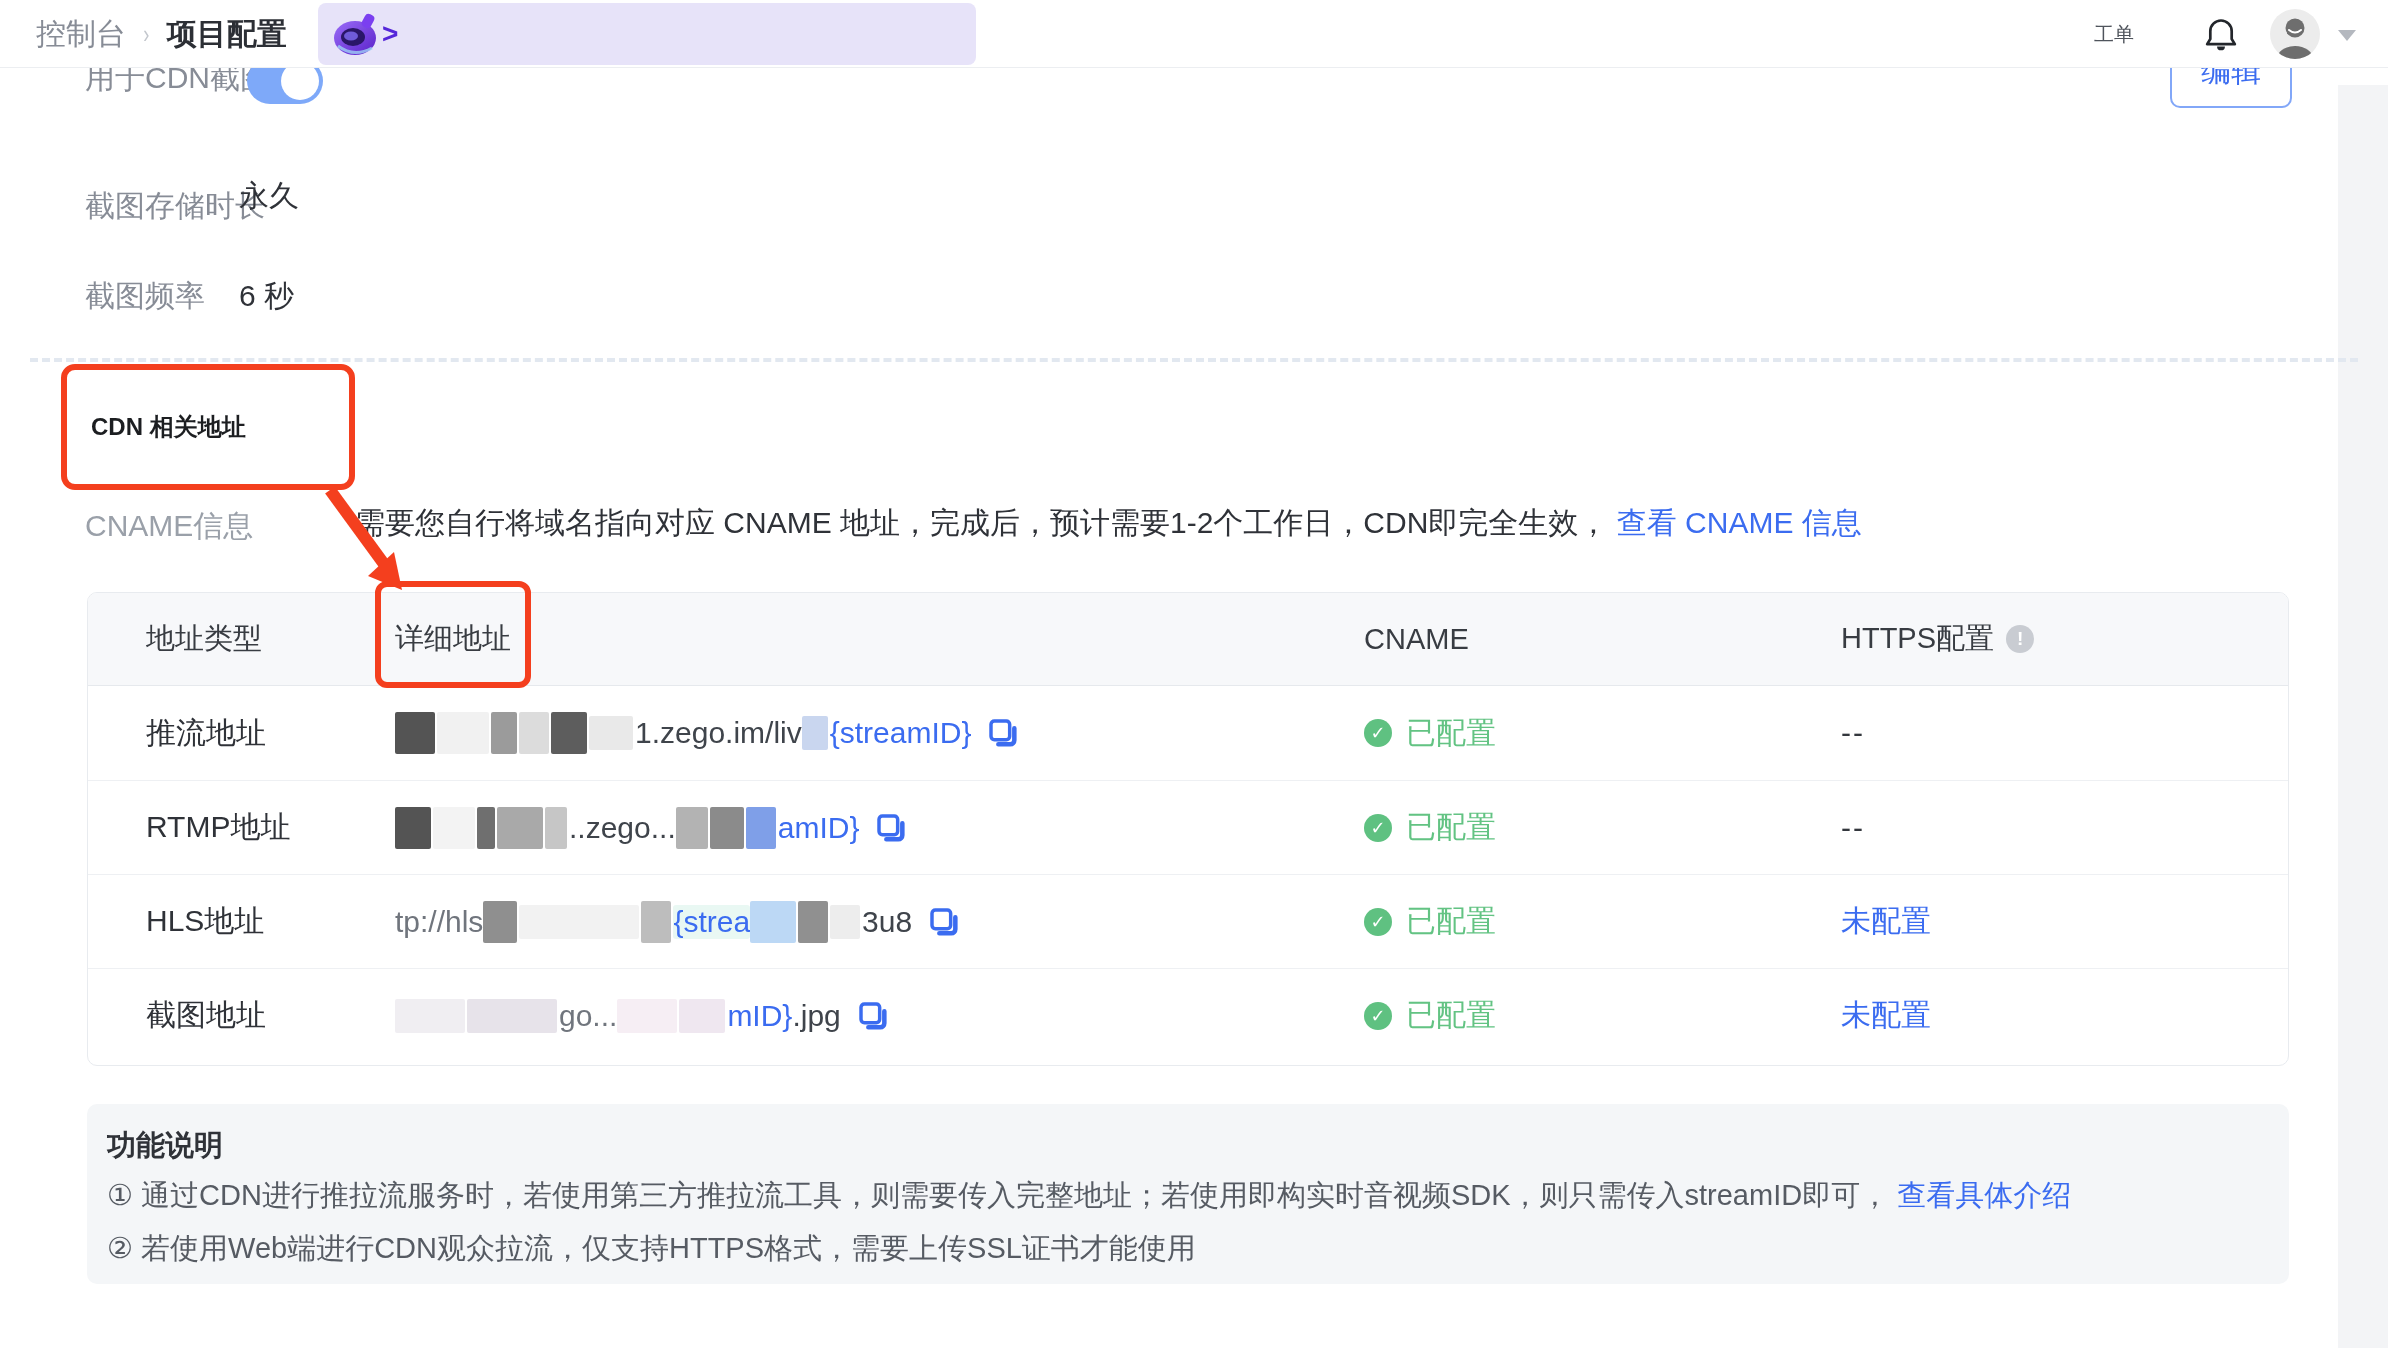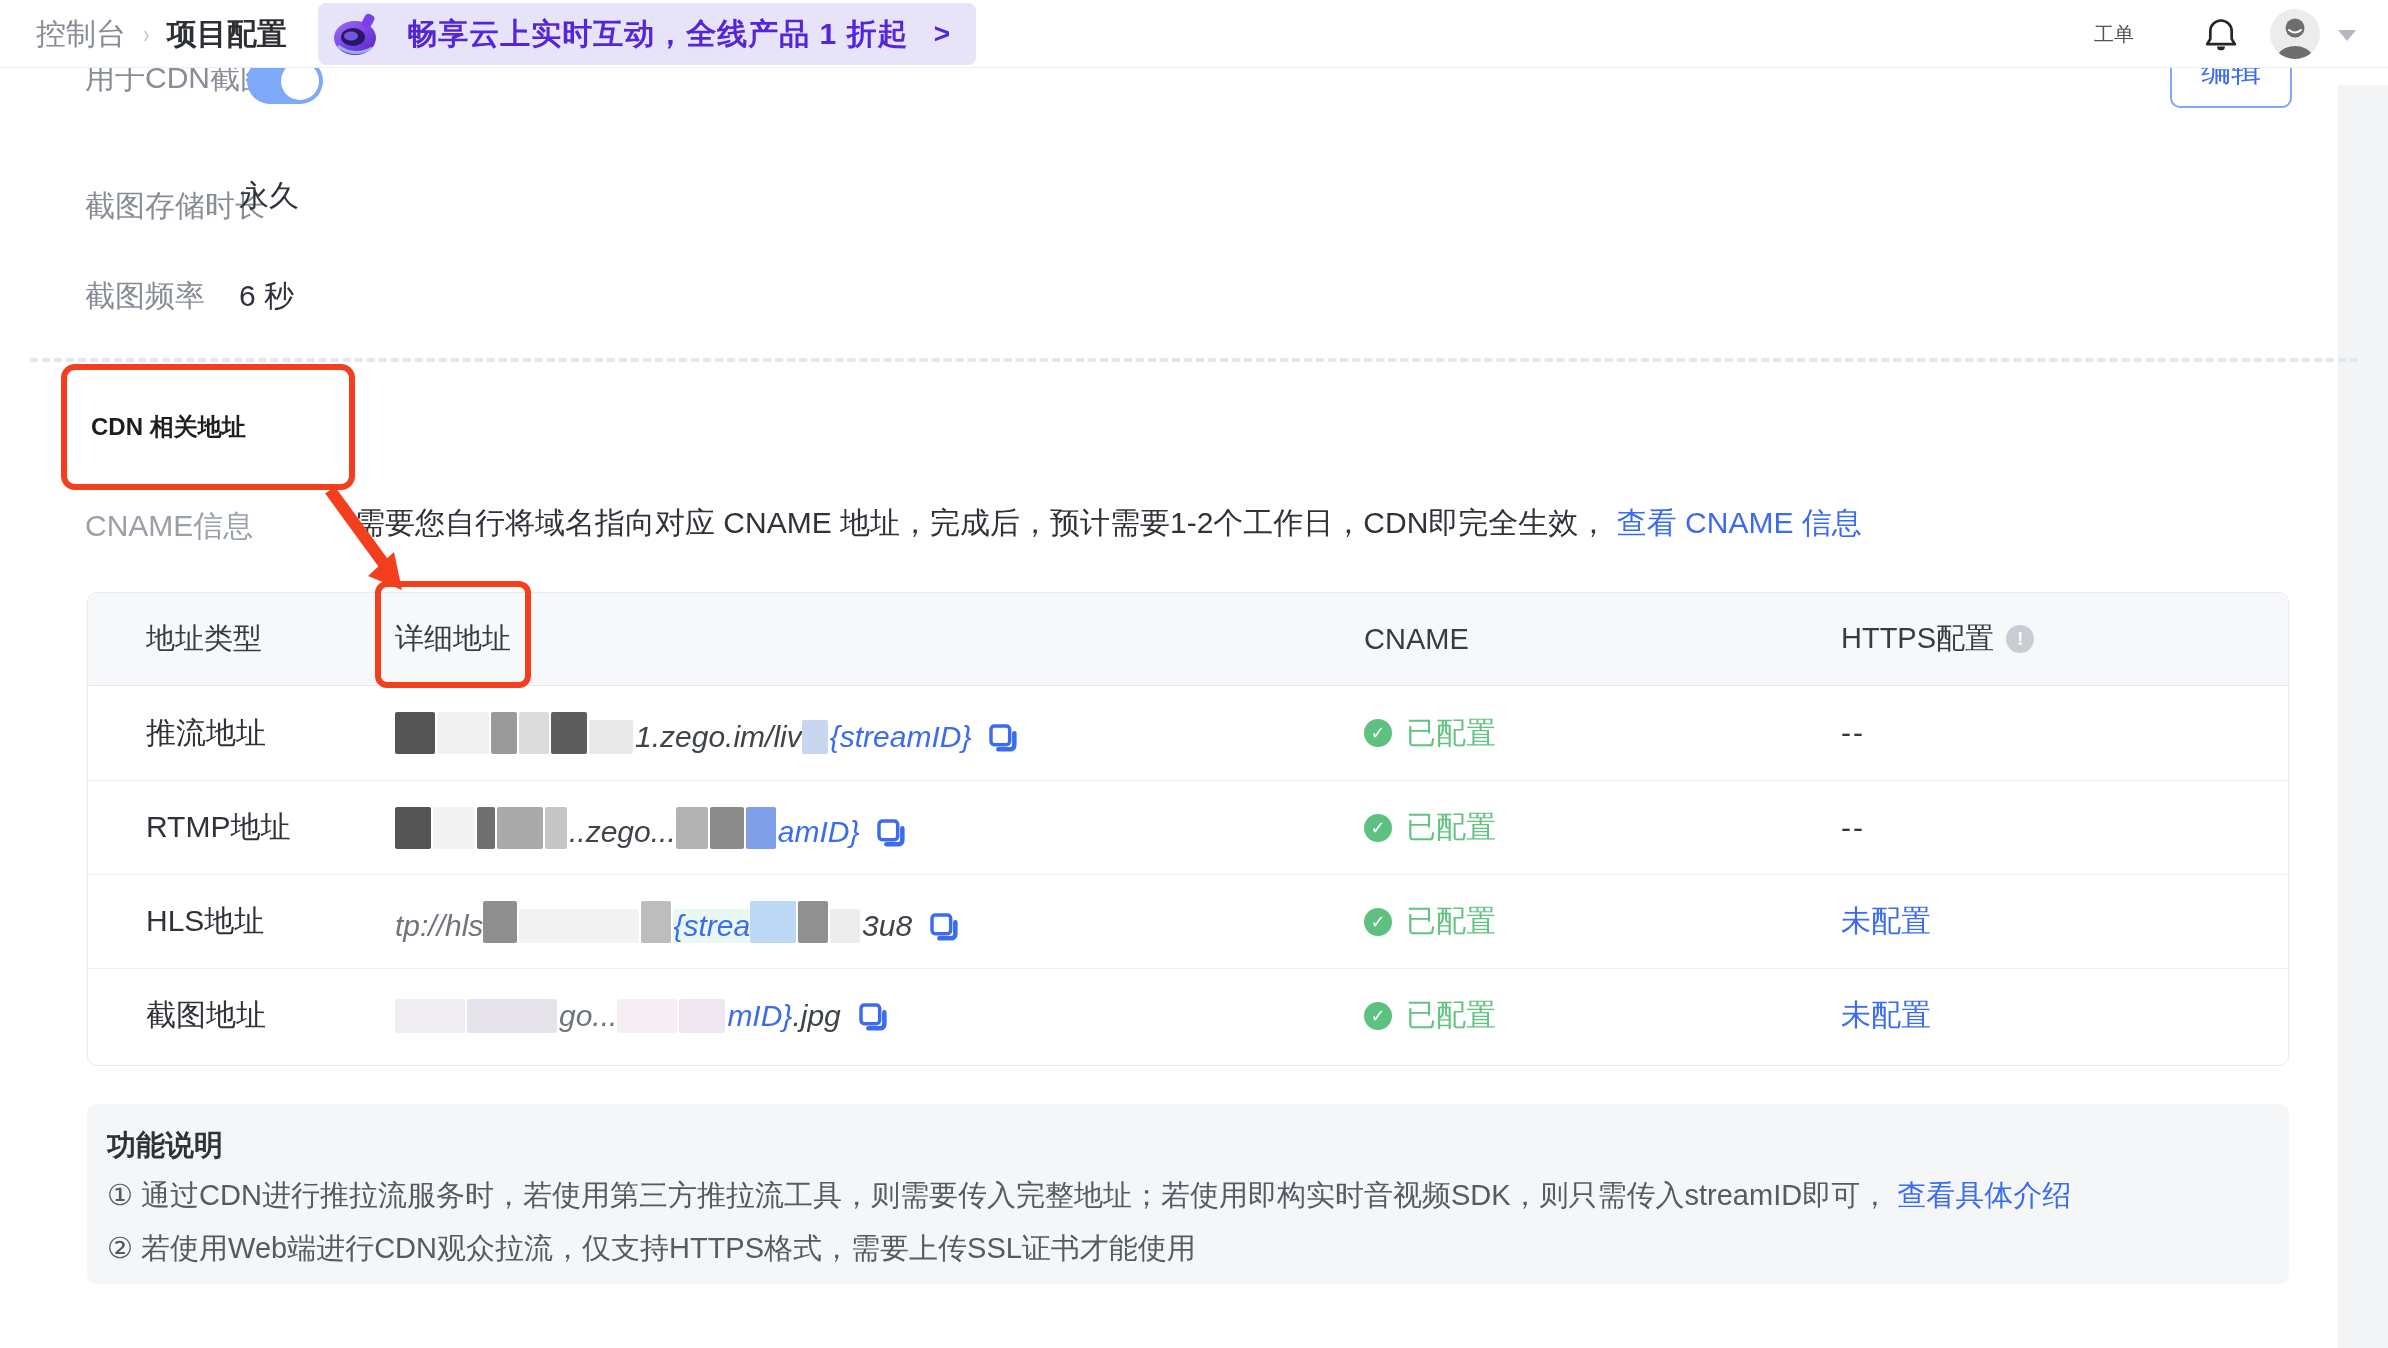--- a/index.html
+++ b/index.html
@@ -54,21 +54,21 @@
 
   
   .cdn-table { position:absolute; left:87px; top:592px; width:2202px; height:474px;
     border:1px solid #e8ebef; border-radius:10px; background:#fff; overflow:hidden; }
   .thead { height:93px; background:#f7f8fa; border-bottom:1px solid #e6e9ed;
     display:grid; grid-template-columns:307px 969px 477px 447px; align-items:center; font-size:29px; color:#383c42; }
   .trow { height:94px; display:grid; grid-template-columns:307px 969px 477px 447px; align-items:center; }
   .trow + .trow { border-top:1px solid #eef0f3; }
   .c1 { padding-left:58px; }
   .rowlabel { font-size:30px; color:#2f3238; }
-  .urlcell { display:flex; align-items:flex-end;font-style:italic; }
+  .urlcell { display:flex; align-items:center; }
   .blk { display:inline-block; height:42px; margin-right:2px; border-radius:2px; }
   .blk.sm { height:34px; }
   .ufrag { font-size:30px; color:#3f444b; white-space:nowrap; }
   .ufrag-light { font-size:30px; color:#70757d; white-space:nowrap; }
   .ublue { font-size:30px; color:#3b6cf0; white-space:nowrap; }
   .copy-btn { margin-left:16px; width:32px; height:32px; cursor:pointer; flex:0 0 auto; }
   .status { display:flex; align-items:center; }
   .check { width:28px; height:28px; border-radius:50%; background:#5fc181; color:#fff;
     display:flex; align-items:center; justify-content:center; font-size:18px; font-weight:700; margin-right:14px; }
   .status-text { font-size:30px; color:#63c383; }
@@ -248,21 +248,20 @@
           <stop offset="0" stop-color="#9a6cf8"></stop>
             <stop offset="1" stop-color="#5a21c9"></stop>
         </linearGradient>
       </defs>
       <ellipse cx="25" cy="30" rx="21" ry="17" fill="url(#pg)"></ellipse>
       <rect x="33" y="6" width="10" height="14" rx="4" transform="rotate(28 38 13)" fill="#7b3ff0"></rect>
       <ellipse cx="23" cy="29" rx="12" ry="9" fill="#2a1668"></ellipse>
       <ellipse cx="21" cy="28" rx="7" ry="4.5" fill="#6f5bd8"></ellipse>
       <path d="M8 38 q16 12 34 2" stroke="#9fd0f5" stroke-width="3" fill="none" opacity="0.8"></path>
     </svg>
-    <span class="banner-text">畅享云上实时互动，全线产品 1 折起</span>
     <span class="banner-arrow">&gt;</span>
   </div>
 
   <div class="ticket">工单</div>
 
   <svg class="bell" viewBox="0 0 32 32">
     <path d="M16 4 a9.5 9.5 0 0 0 -9.5 9.5 v7 l-2.8 4.5 h24.6 l-2.8 -4.5 v-7 A9.5 9.5 0 0 0 16 4 z" fill="none" stroke="#23262b" stroke-width="2.4" stroke-linejoin="round"></path>
     <path d="M12.5 27 a3.5 3.5 0 0 0 7 0 z" fill="#23262b"></path>
   </svg>
 

